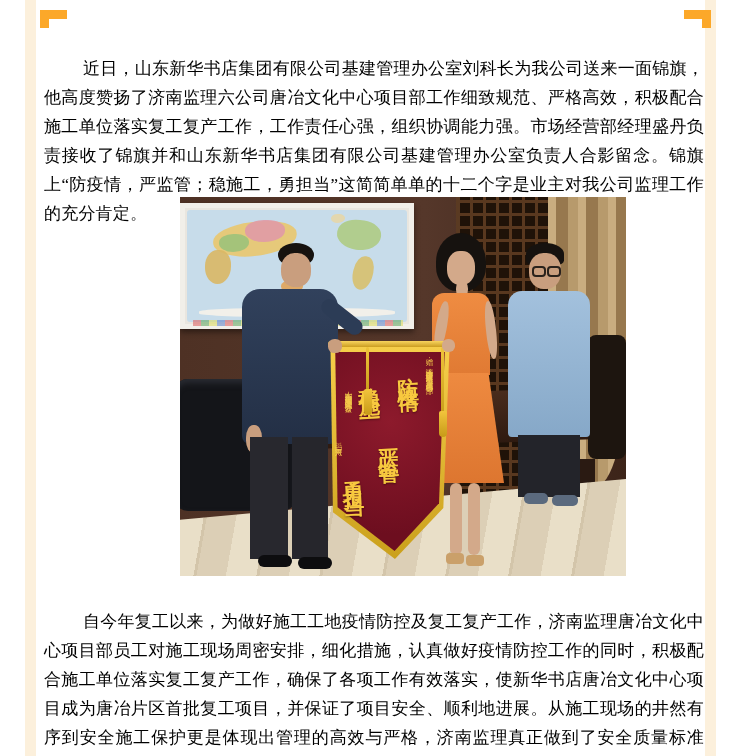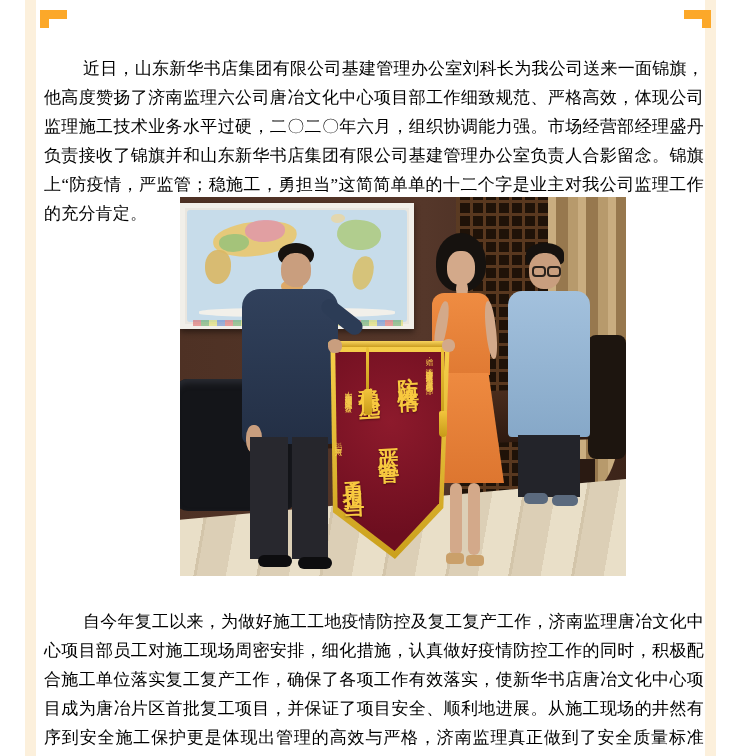--- a/index.html
+++ b/index.html
@@ -62,21 +62,21 @@
   .tassel-head{width:8px;height:26px;background:linear-gradient(#f2c43c,#c79a18);border-radius:2px 2px 4px 4px;}
 </style>
 </head>
 <body>
 
 <div class="side-strip strip-left"></div>
 <div class="side-strip strip-right"></div>
 <div class="bracket bracket-left"></div>
 <div class="bracket bracket-right"></div>
 
-<p class="para" id="p1">近日，山东新华书店集团有限公司基建管理办公室刘科长为我公司送来一面锦旗，他高度赞扬了济南监理六公司唐冶文化中心项目部工作细致规范、严格高效，体现公司监理施工技术业务水平过硬，二〇二〇年六月，组织协调能力强。市场经营部经理盛丹负责接收了锦旗并和山东新华书店集团有限公司基建管理办公室负责人合影留念。锦旗上“防疫情，严监管；稳施工，勇担当”这简简单单的十二个字是业主对我公司监理工作的充分肯定。</p>
+<p class="para" id="p1">近日，山东新华书店集团有限公司基建管理办公室刘科长为我公司送来一面锦旗，他高度赞扬了济南监理六公司唐冶文化中心项目部工作细致规范、严格高效，积极配合施工单位落实复工复产工作，工作责任心强，组织协调能力强。市场经营部经理盛丹负责接收了锦旗并和山东新华书店集团有限公司基建管理办公室负责人合影留念。锦旗上“防疫情，严监管；稳施工，勇担当”这简简单单的十二个字是业主对我公司监理工作的充分肯定。</p>
 <p class="para" id="p2">自今年复工以来，为做好施工工地疫情防控及复工复产工作，济南监理唐冶文化中心项目部员工对施工现场周密安排，细化措施，认真做好疫情防控工作的同时，积极配合施工单位落实复工复产工作，确保了各项工作有效落实，使新华书店唐冶文化中心项目成为唐冶片区首批复工项目，并保证了项目安全、顺利地进展。从施工现场的井然有序到安全施工保护更是体现出管理的高效与严格，济南监理真正做到了安全质量标准化，文明施工规范化。</p>
 
 <div id="photo">
   <div class="ph wall"></div>
 
   <div class="ph map">
     <div class="ph ocean"></div>
     <div class="ph blob" style="left:28px;top:14px;width:84px;height:34px;background:#e9c76e;transform:rotate(-6deg);"></div>
     <div class="ph blob" style="left:60px;top:12px;width:40px;height:22px;background:#e09aa6;"></div>
     <div class="ph blob" style="left:34px;top:26px;width:30px;height:18px;background:#9cc27a;"></div>

